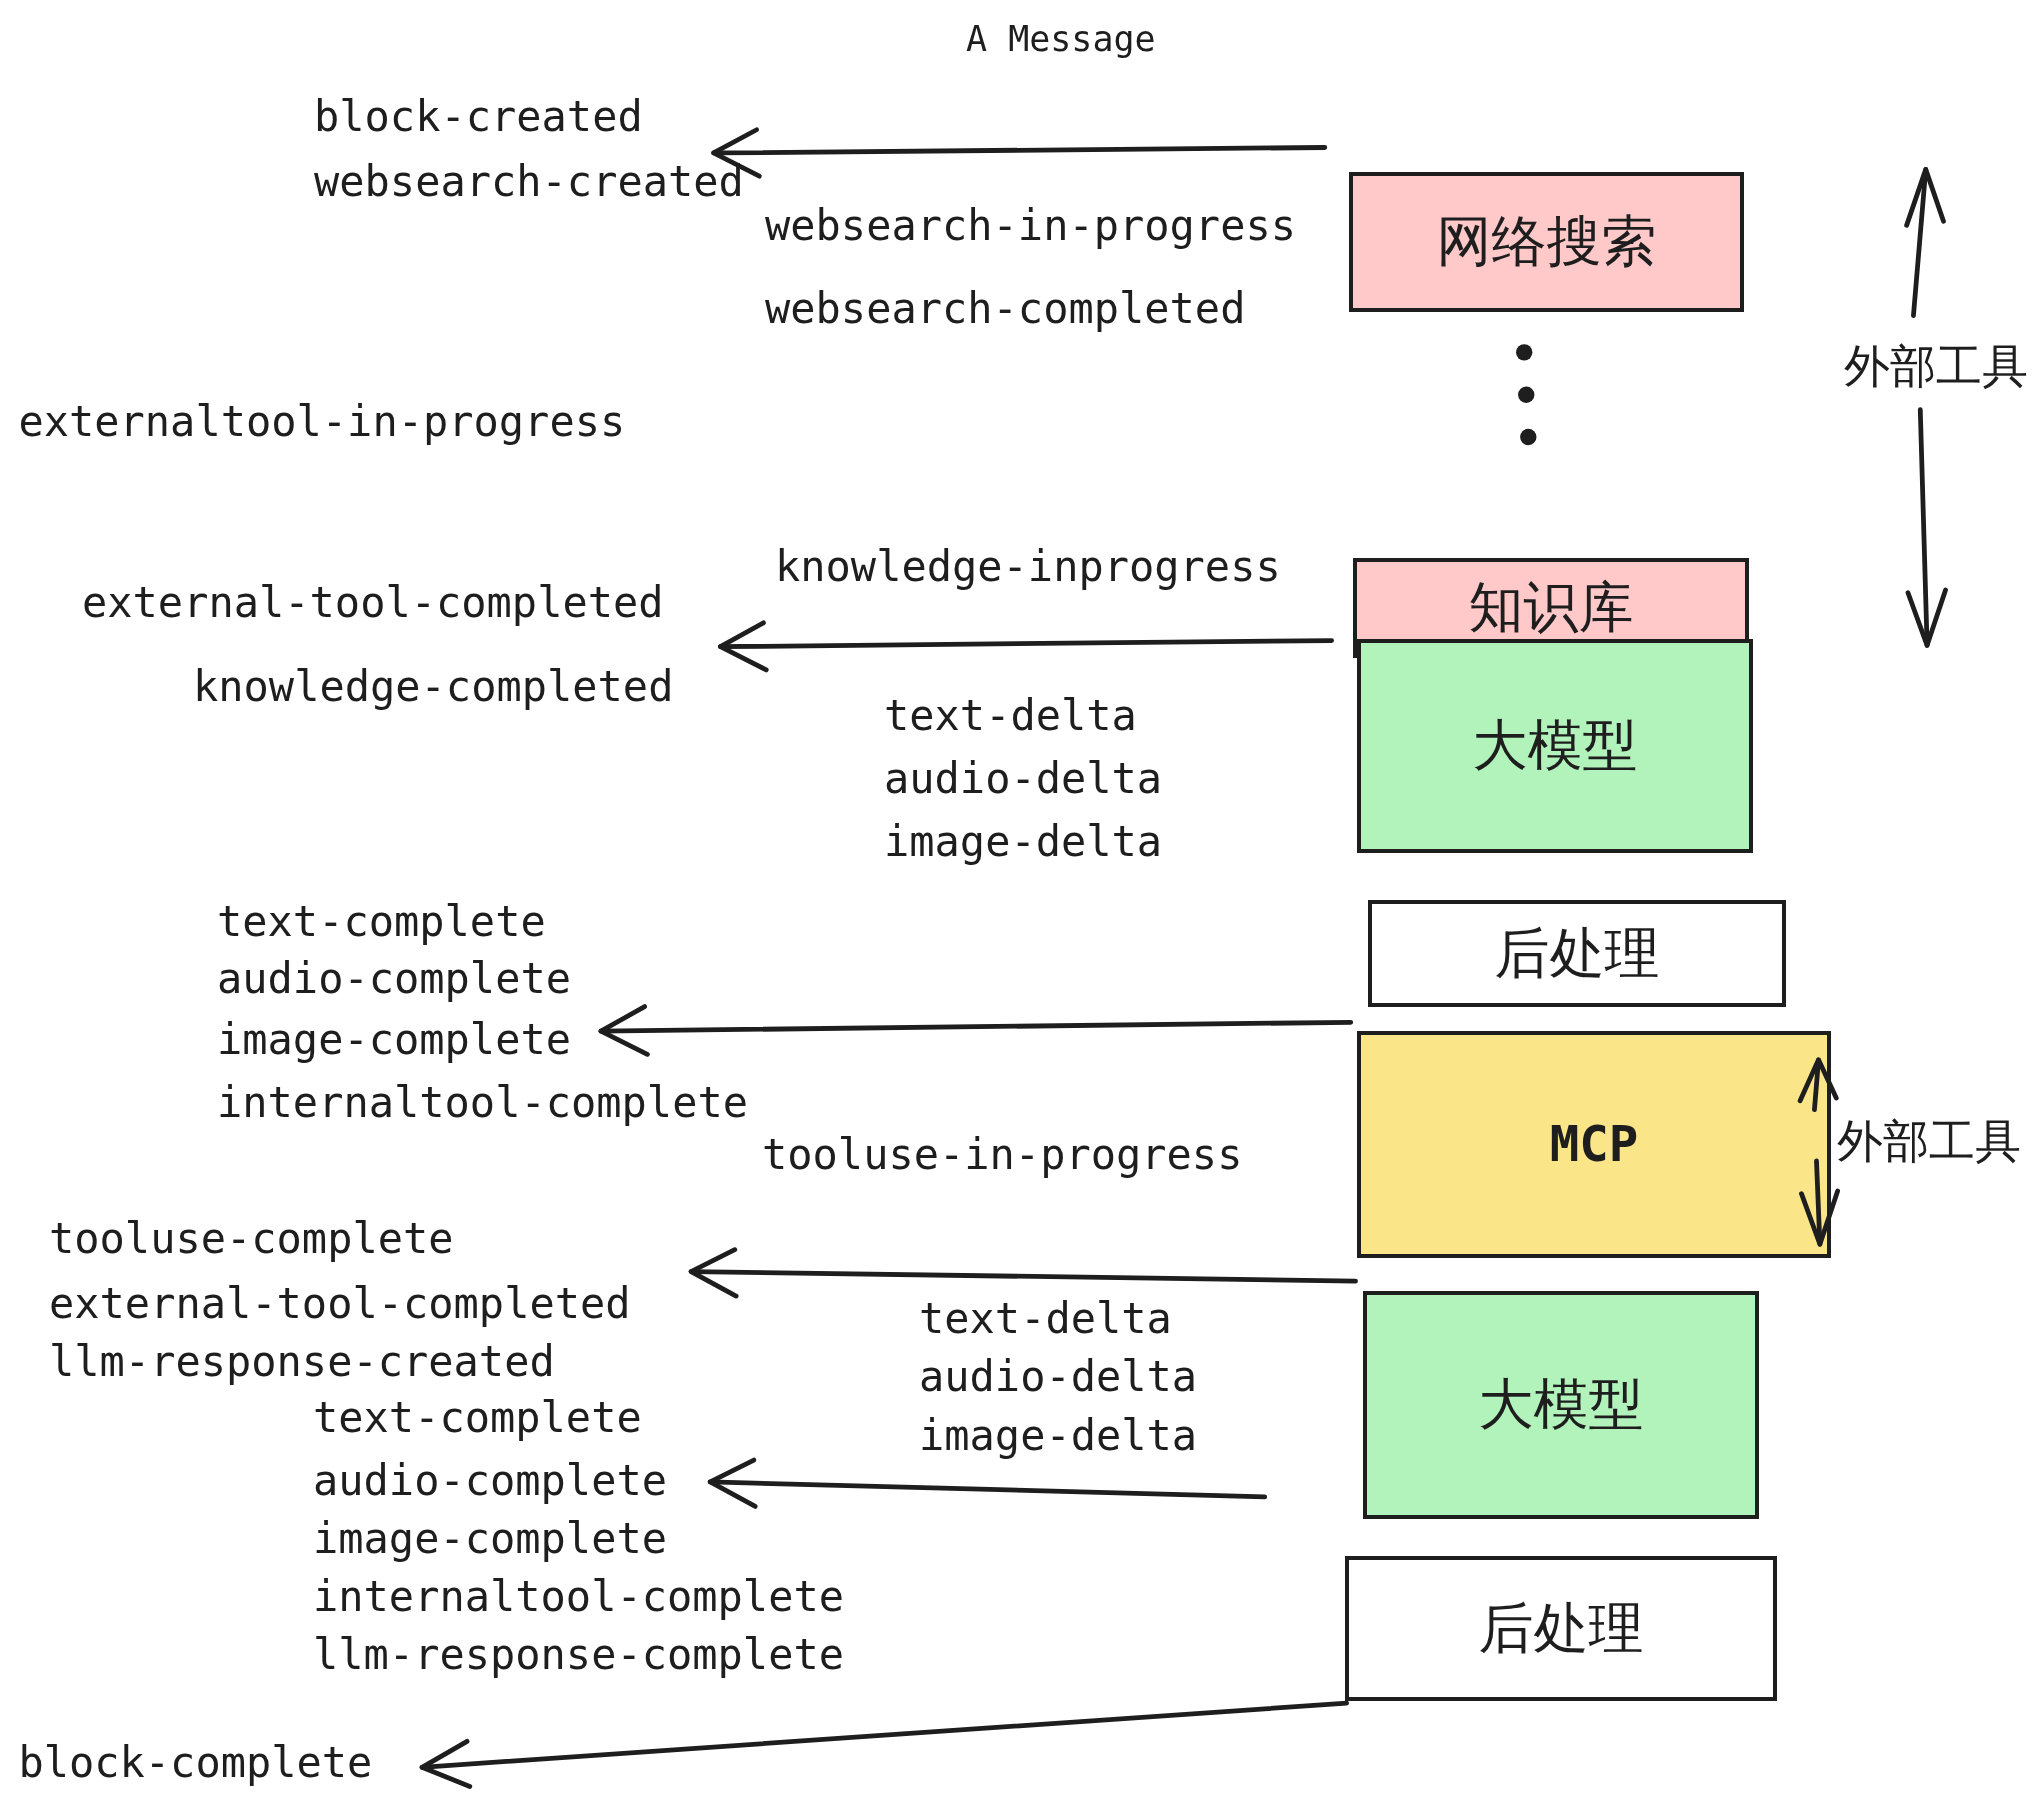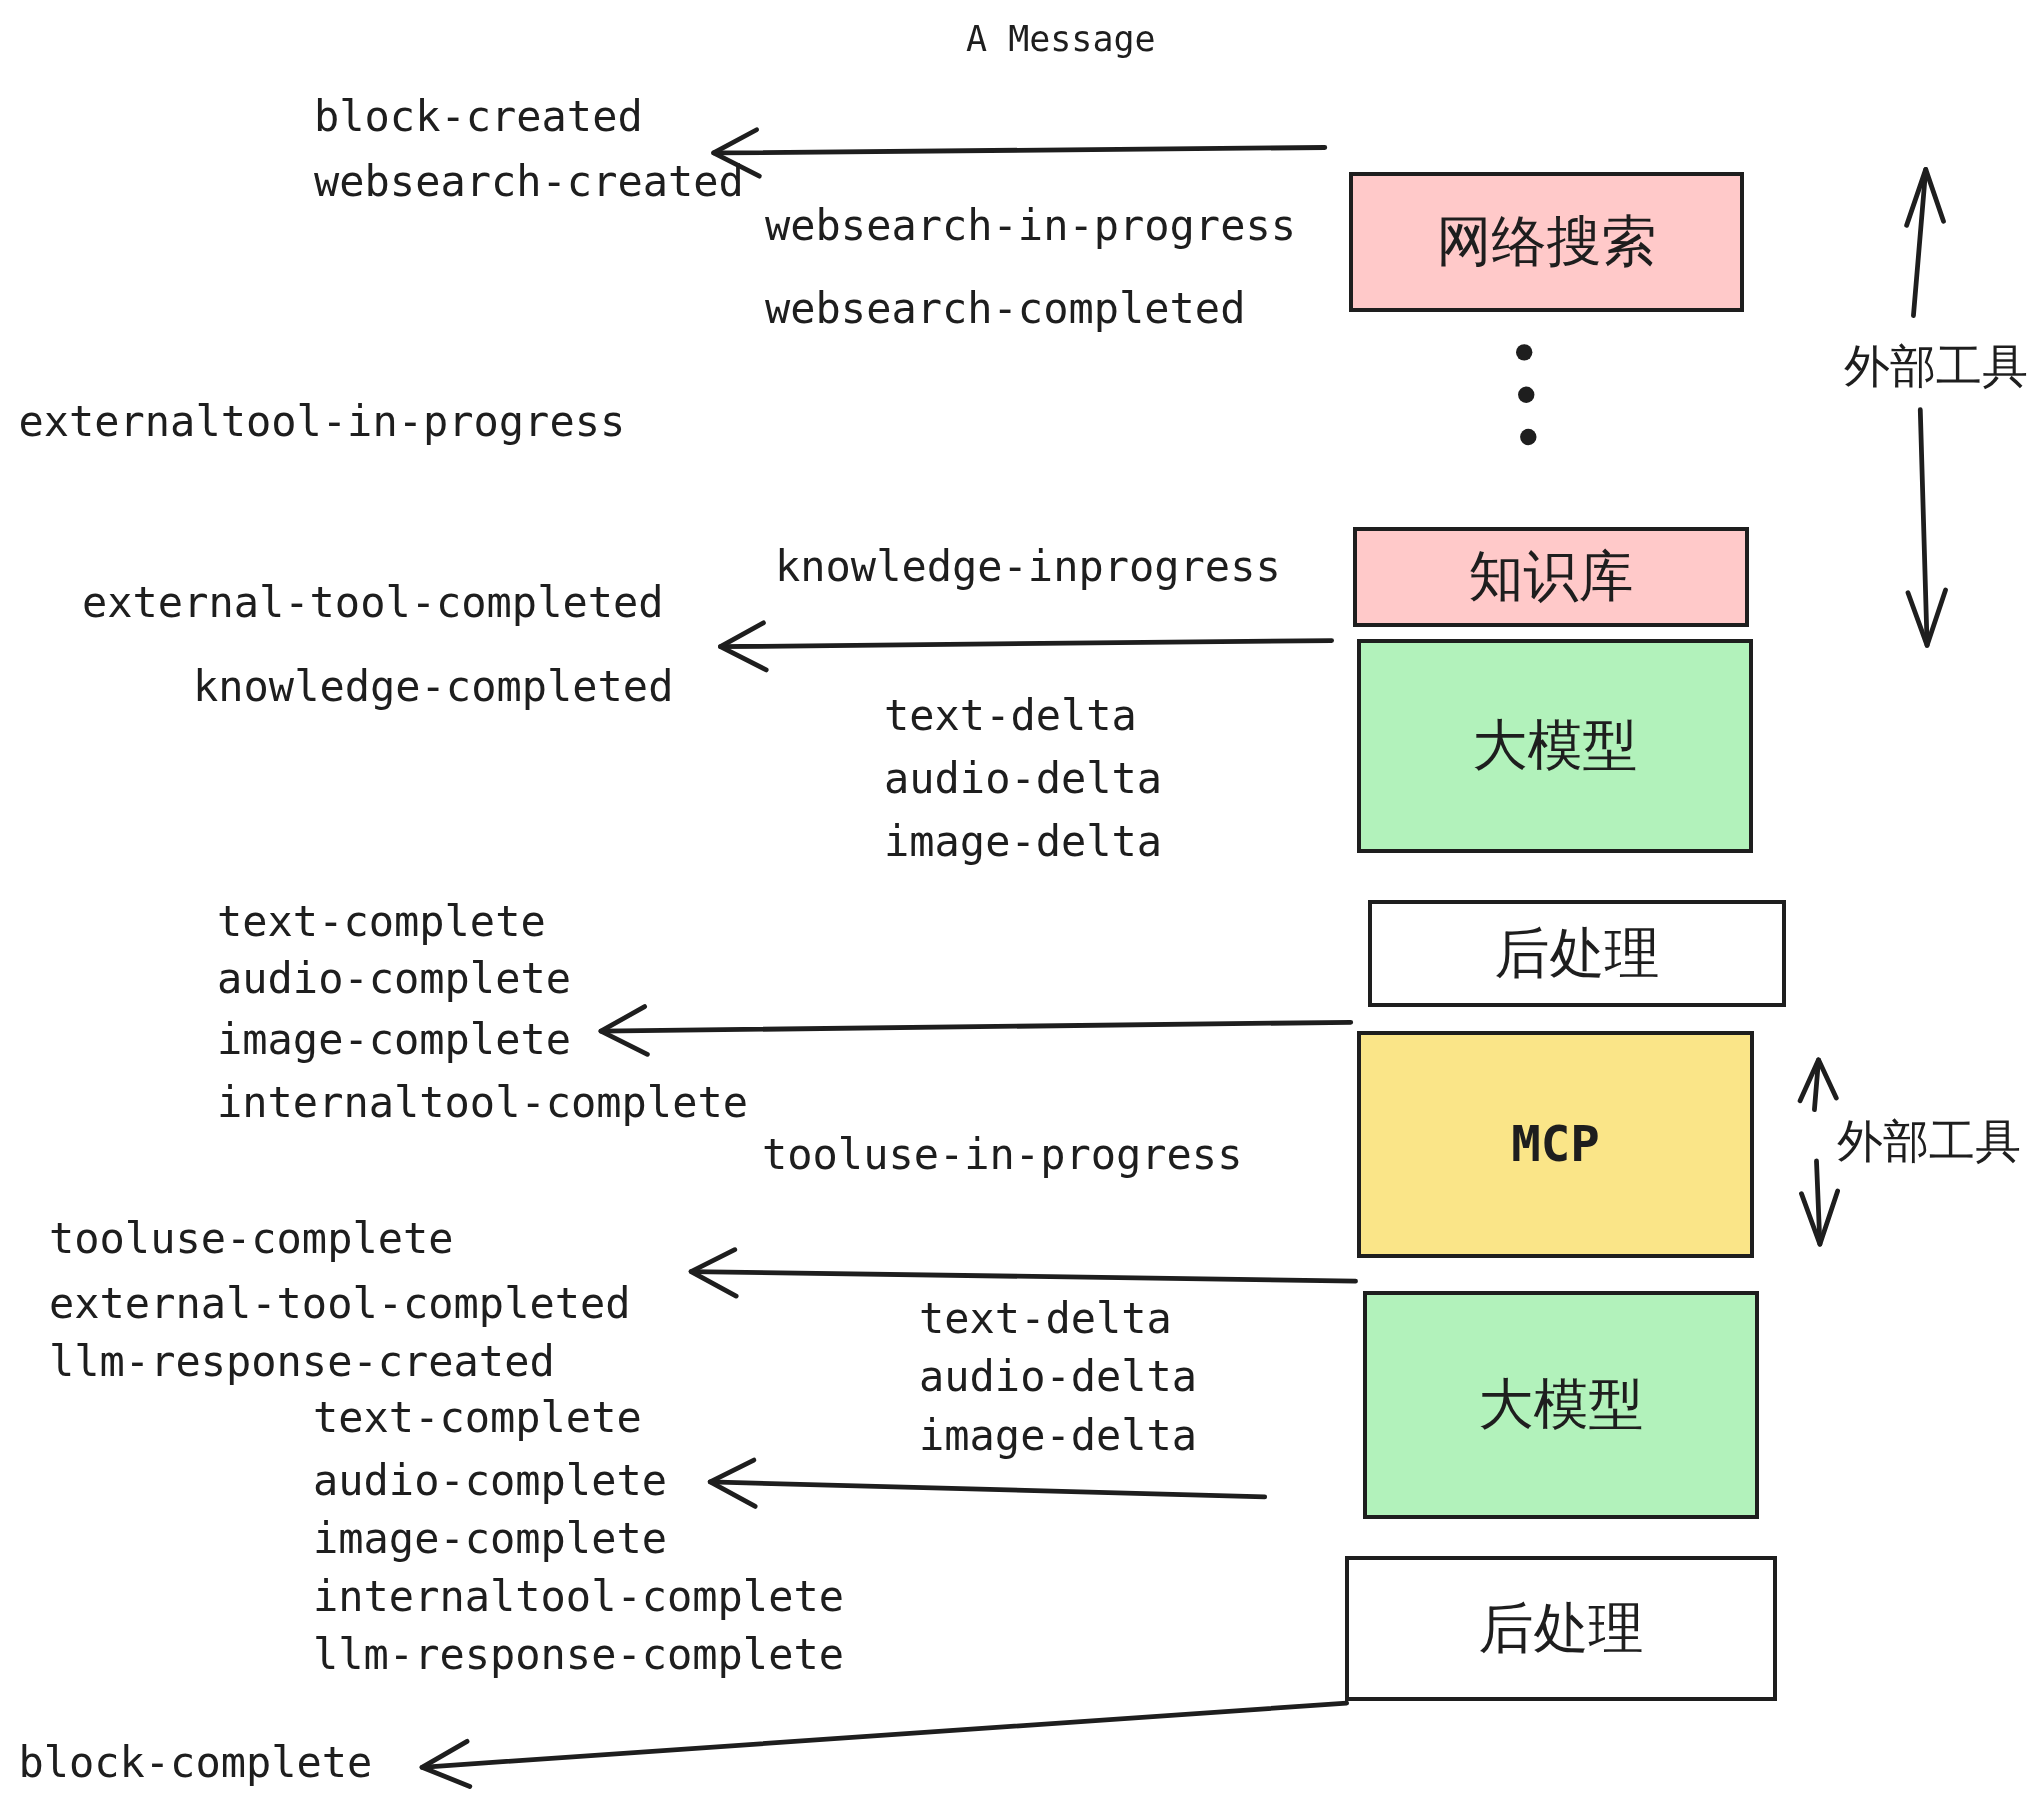--- a/index.html
+++ b/index.html
@@ -38,21 +38,21 @@
   .side-label{
     position:absolute;
     font-family:Liberation Serif, serif;
     font-size:46px;
     white-space:nowrap;
   }
   #box-websearch{left:1349px;top:172px;width:395px;height:140px;}
   #box-knowledge{left:1353px;top:527px;width:396px;height:100px;}
   #box-llm-top{left:1357px;top:639px;width:396px;height:214px;}
   #box-post-top{left:1368px;top:900px;width:418px;height:107px;}
-  #box-mcp{left:1357px;top:1031px;width:397px;height:227px;}
+  #box-mcp{left:1357px;top:1031px;width:474px;height:227px;}
   #box-llm-bottom{left:1363px;top:1291px;width:396px;height:228px;}
   #box-post-bottom{left:1345px;top:1556px;width:432px;height:145px;}
   svg.overlay{
     position:absolute;left:0;top:0;width:2035px;height:1796px;
     pointer-events:none;
   }
   svg.overlay *{stroke:#1e1e1e;stroke-width:7;fill:none;stroke-linecap:round;stroke-linejoin:round;}
   svg.overlay .dot{fill:#1e1e1e;stroke:none;}
 </style>
 </head>
@@ -94,21 +94,21 @@
   <div class="evt" style="left:313px;top:1456px;">audio-complete</div>
   <div class="evt" style="left:313px;top:1514px;">image-complete</div>
   <div class="evt" style="left:313px;top:1572px;">internaltool-complete</div>
   <div class="evt" style="left:313px;top:1630px;">llm-response-complete</div>
 
   <div class="evt" style="left:18.4px;top:1738px;">block-complete</div>
 
   <div class="box" id="box-websearch" style="background: rgb(255, 201, 201);">
     <span class="box-label">网络搜索</span>
   </div>
-  <div class="box" id="box-knowledge" style="background: rgb(255, 201, 201);">
+  <div class="box" id="box-knowledge" style="background: rgb(255, 201, 201); margin-top: 31px;">
     <span class="box-label">知识库</span>
   </div>
   <div class="box" id="box-llm-top" style="background: rgb(178, 242, 187);">
     <span class="box-label">大模型</span>
   </div>
   <div class="box" id="box-post-top" style="background: rgb(255, 255, 255);">
     <span class="box-label">后处理</span>
   </div>
   <div class="box" id="box-mcp" style="background: rgb(250, 229, 136);">
     <span class="box-label box-mcp-label">MCP</span>

